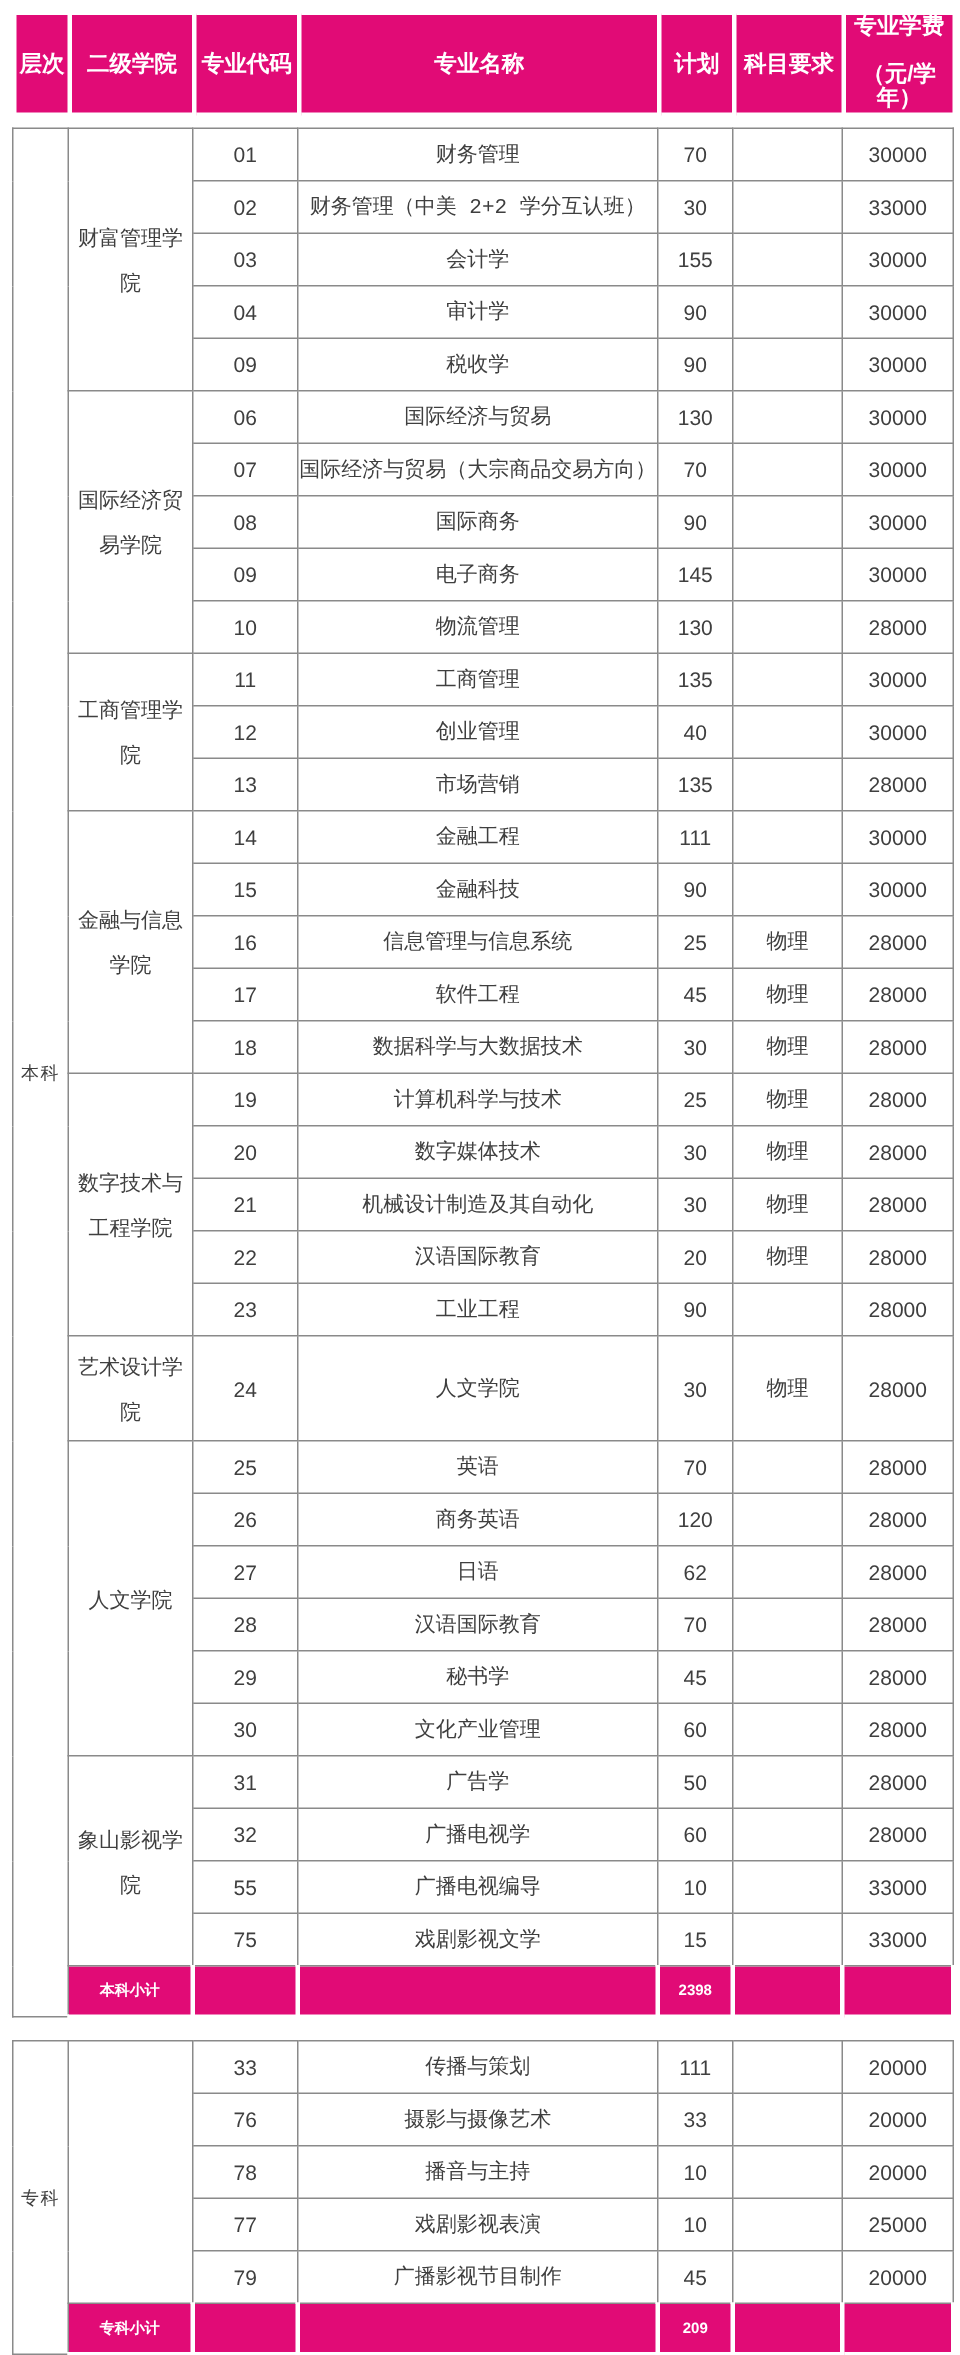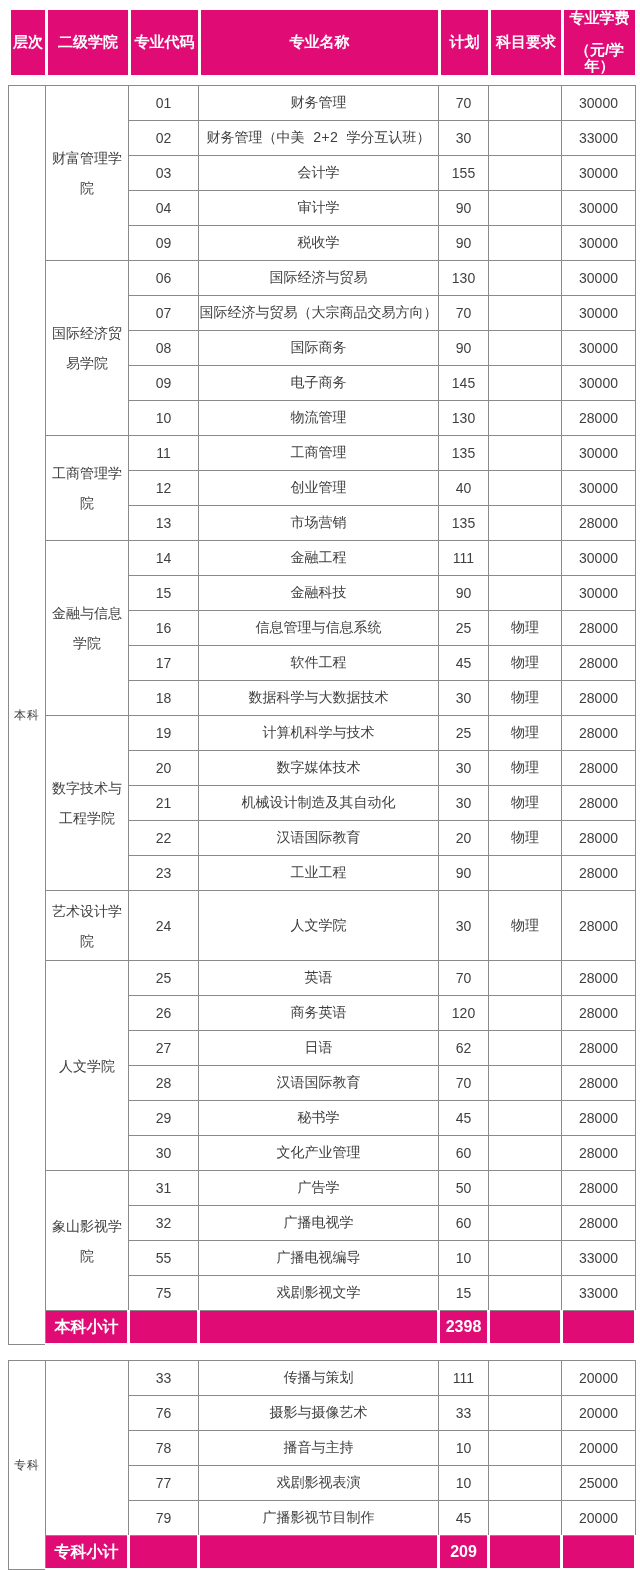--- a/index.html
+++ b/index.html
@@ -53,21 +53,21 @@
     padding:0 4px;
     text-align:center;
   }
   .body-table td.level-cell{font-size:12px;letter-spacing:1px;}
   .body-table td.name{white-space:nowrap;overflow:hidden;font-family:Liberation Mono, monospace;}
   
   .body-table tr.subtotal td{
     background:var(--accent);
     color:#ffffff;
     font-weight:bold;
-    font-size:16px;
+    font-size:10px;
     height:32px;
     border-left:3px solid #ffffff;
     border-right:3px solid #ffffff;
     border-top:1px solid var(--border);
     border-bottom:3px solid #ffffff;
   }
   .body-table tr.subtotal td[data-name="subtotal-label-cell"]{
     border-left:1px solid var(--border);
   }
 </style>

